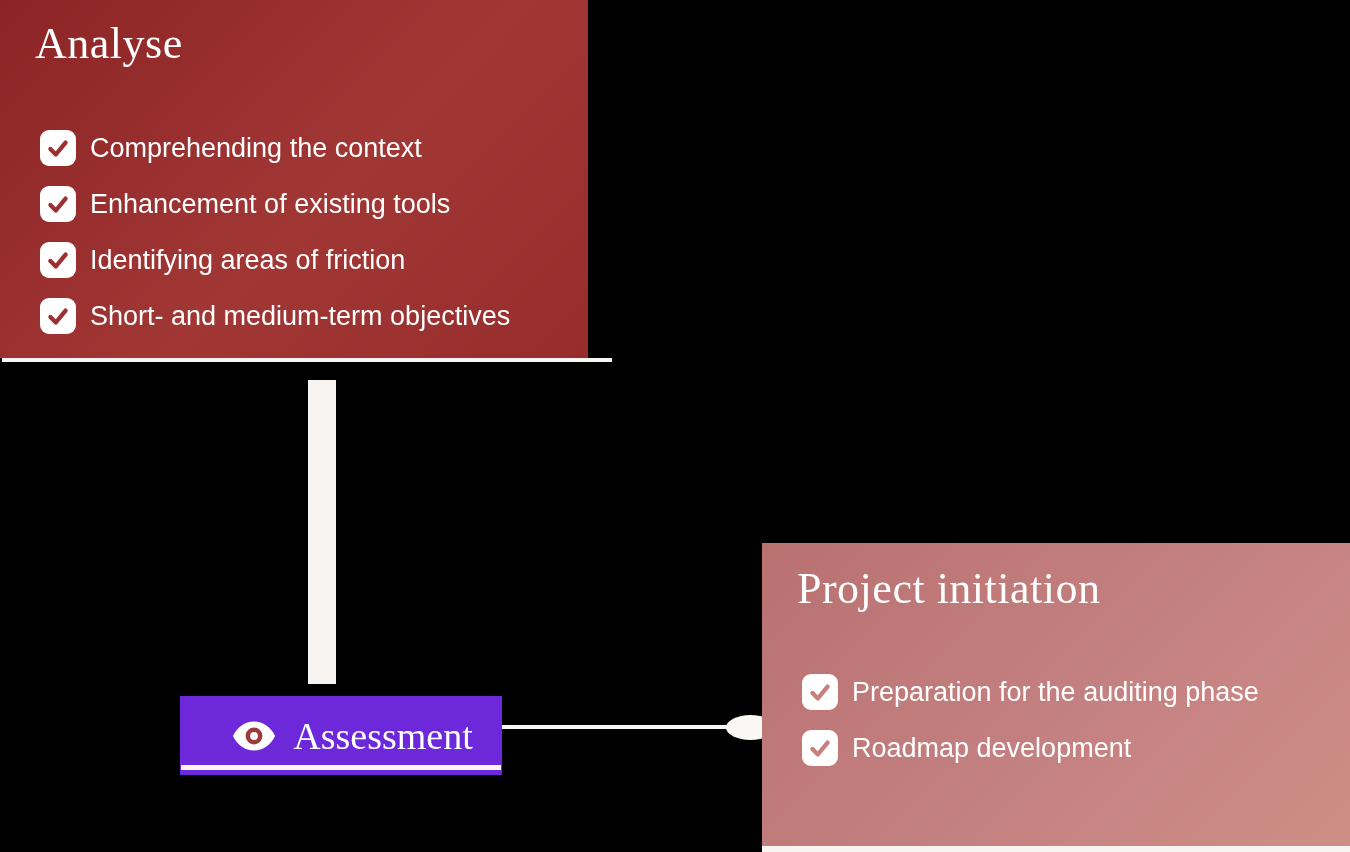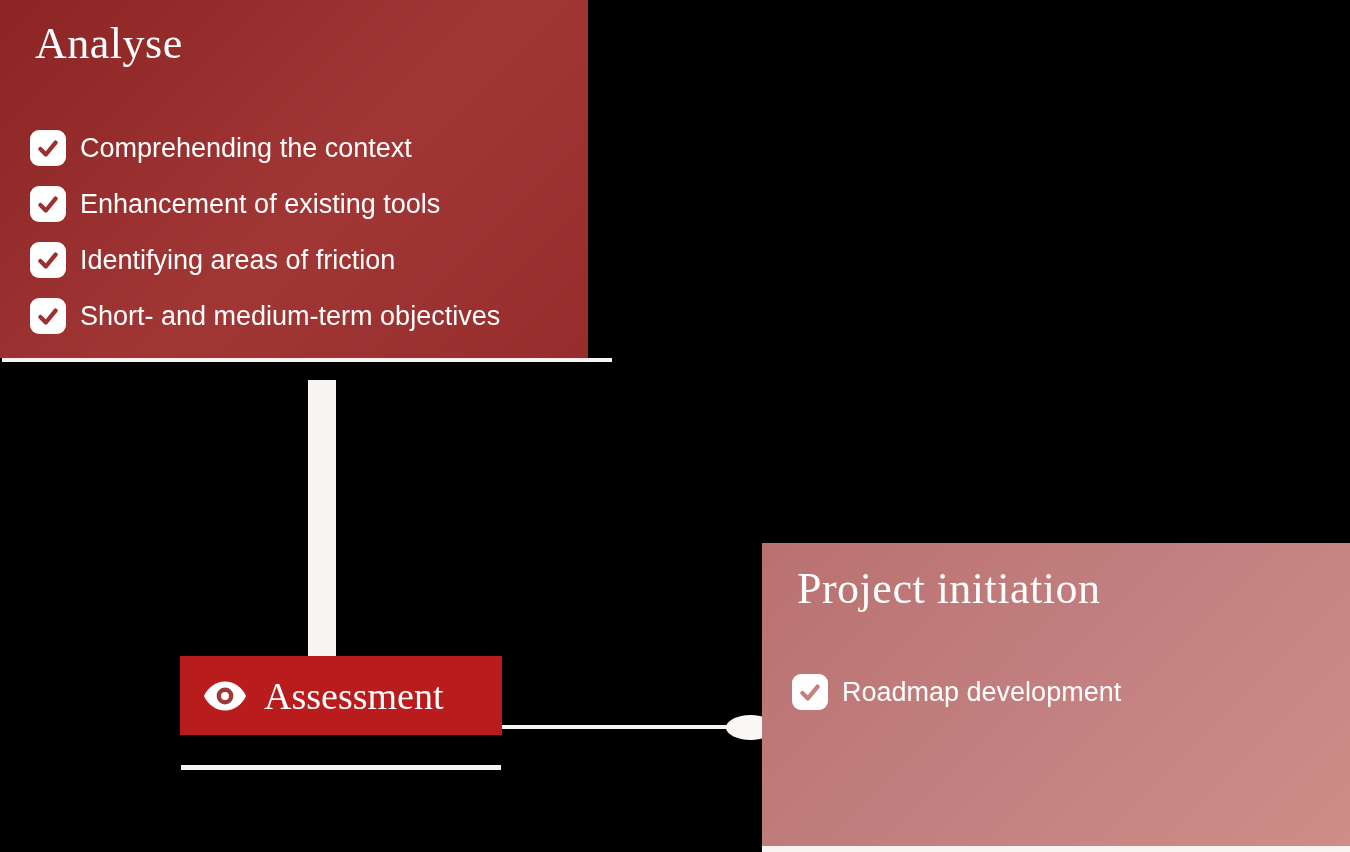--- a/index.html
+++ b/index.html
@@ -23,21 +23,21 @@
   .panel-title{
     position:absolute;left:35px;
     font-family:"Liberation Serif","DejaVu Serif",serif;
     font-size:44px;font-weight:500;color:#ffffff;line-height:1;
     letter-spacing:0.5px;white-space:nowrap;
   }
   .analyse-panel .panel-title{top:22px;}
   .project-panel .panel-title{top:24px;text-align:right;}
 
   .check-list{
-    position:absolute;left:30px;
+    position:absolute;left:40px;
     display:flex;flex-direction:column;gap:20px;
   }
   .analyse-panel .check-list{top:130px;}
   .project-panel .check-list{top:131px;}
 
   .check-row{display:flex;align-items:center;gap:14px;height:36px;}
   .checkbox{
     width:36px;height:36px;background:#ffffff;border-radius:9px;
     display:flex;align-items:center;justify-content:center;flex:0 0 auto;
   }
@@ -50,23 +50,23 @@
   }
 
   
   .underline{background:#f7f4f2;}
   .analyse-underline{left:2px;top:358px;width:586px;height:4px;}
   .project-underline{left:762px;top:846px;width:588px;height:6px;}
   .assessment-underline{left:181px;top:765px;width:296px;height:5px;}
 
   
   .assessment-node{
-    left:180px;top:656px;width:298px;height:79px;
-    background:#b91c1c;
-    display:flex;align-items:center;justify-content:flex-start;gap:18px;
+    left:180px;top:696px;width:298px;height:79px;
+    background:#6d28d9;
+    display:flex;align-items:center;justify-content:center;gap:18px;
   }
   .eye-icon{width:42px;height:30px;display:block;}
   .assessment-label{
     font-family:"Liberation Serif","DejaVu Serif",serif;
     font-size:38px;color:#ffffff;line-height:1;white-space:nowrap;
   }
 
   
   .connector{background:#f7f4f2;}
   .v-connector{left:308px;top:380px;width:4px;height:304px;}
@@ -134,17 +134,25 @@
 
 <div class="abs panel project-panel">
   <div class="panel-title">Project initiation</div>
   <div class="check-list">
     <div class="check-row">
       <span class="checkbox">
         <svg viewBox="0 0 24 24">
             <polyline points="5,13 10,18 19,7"></polyline>
           </svg>
       </span>
+      <span class="check-label">Preparation for the auditing phase</span>
+    </div>
+    <div class="check-row">
+      <span class="checkbox">
+        <svg viewBox="0 0 24 24">
+            <polyline points="5,13 10,18 19,7"></polyline>
+          </svg>
+      </span>
       <span class="check-label">Roadmap development</span>
     </div>
   </div>
 </div>
 <div class="abs underline project-underline"></div>
 
 </body></html>

